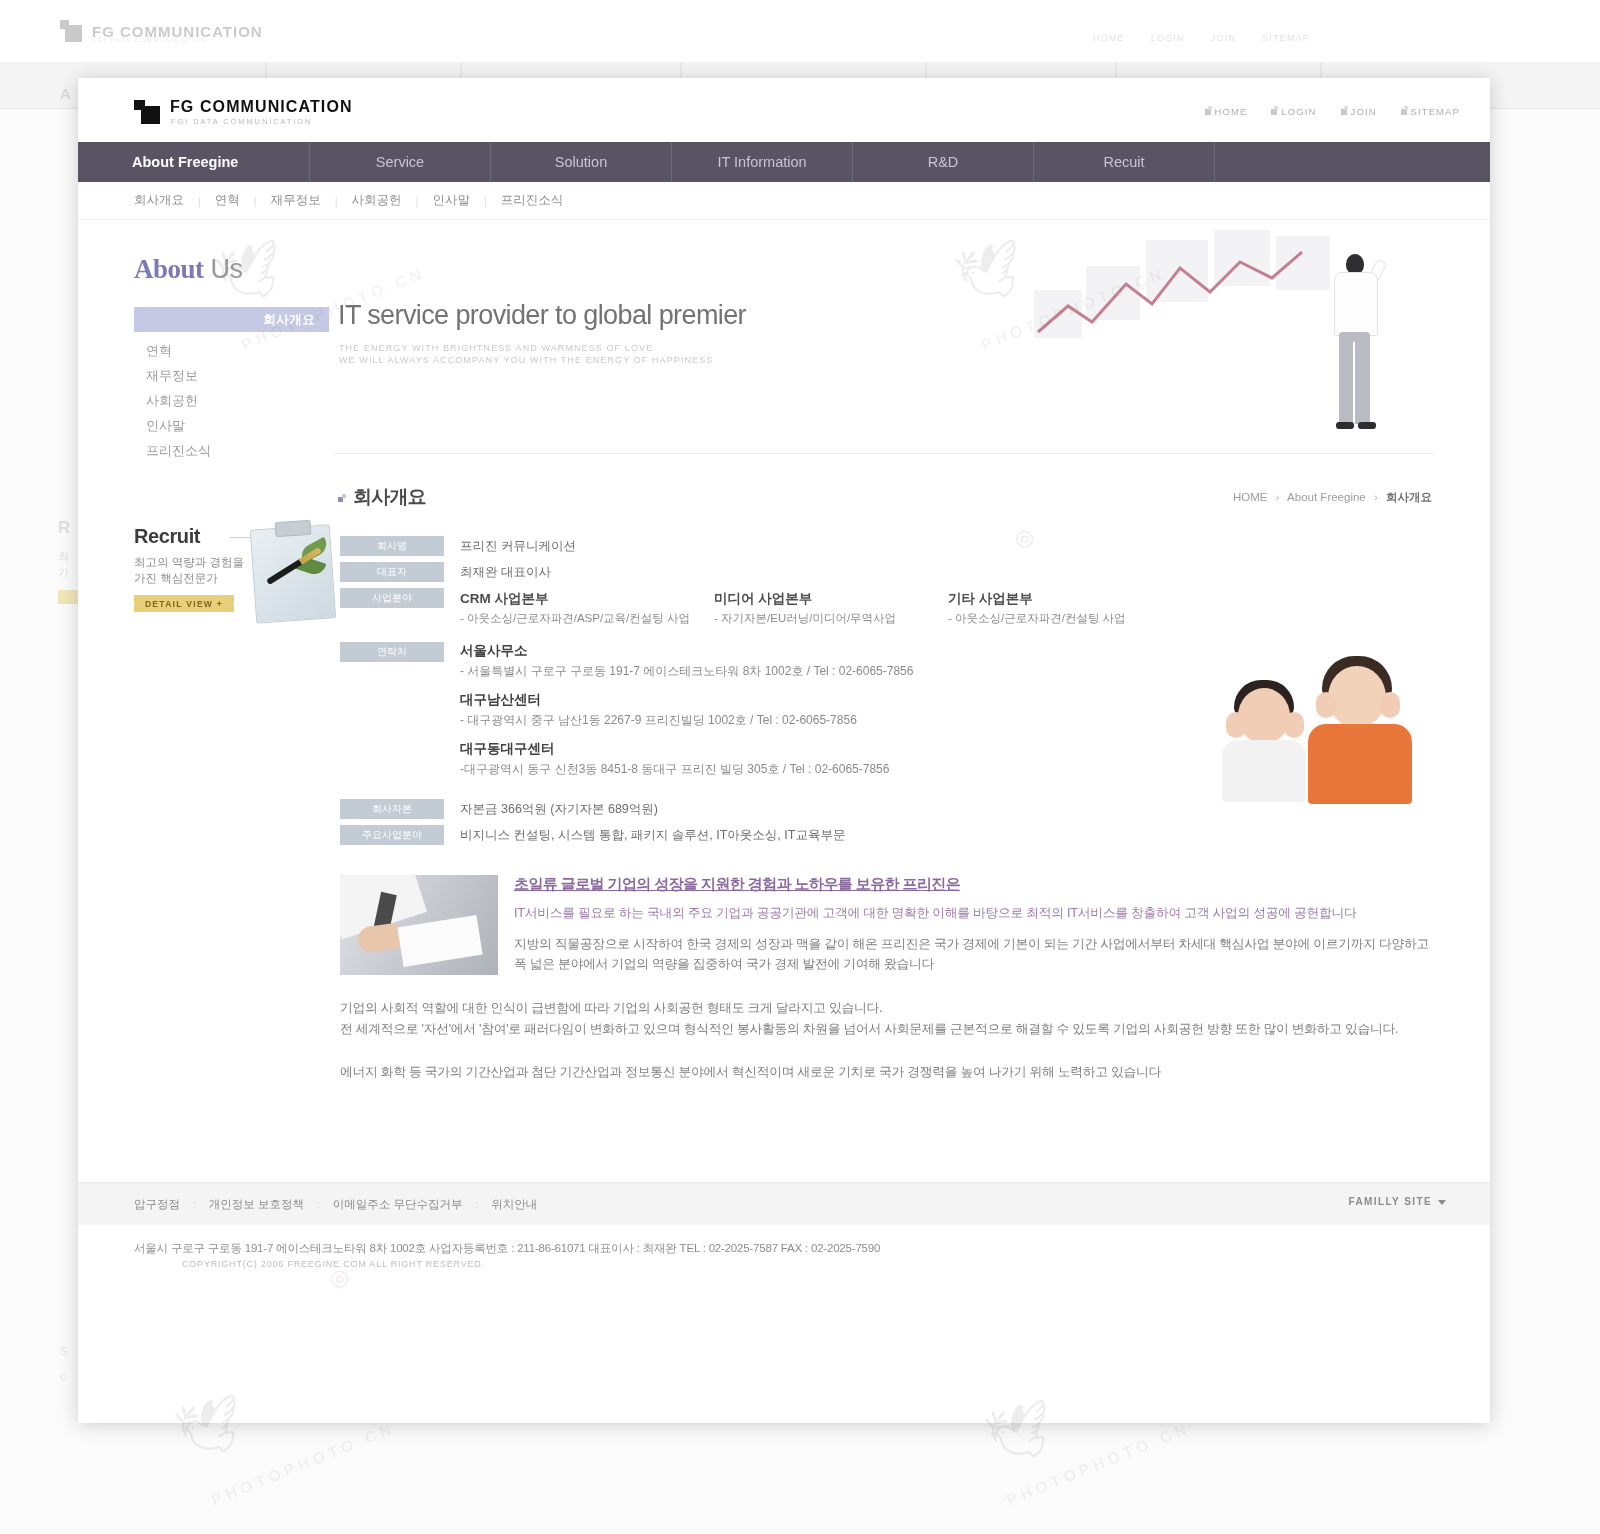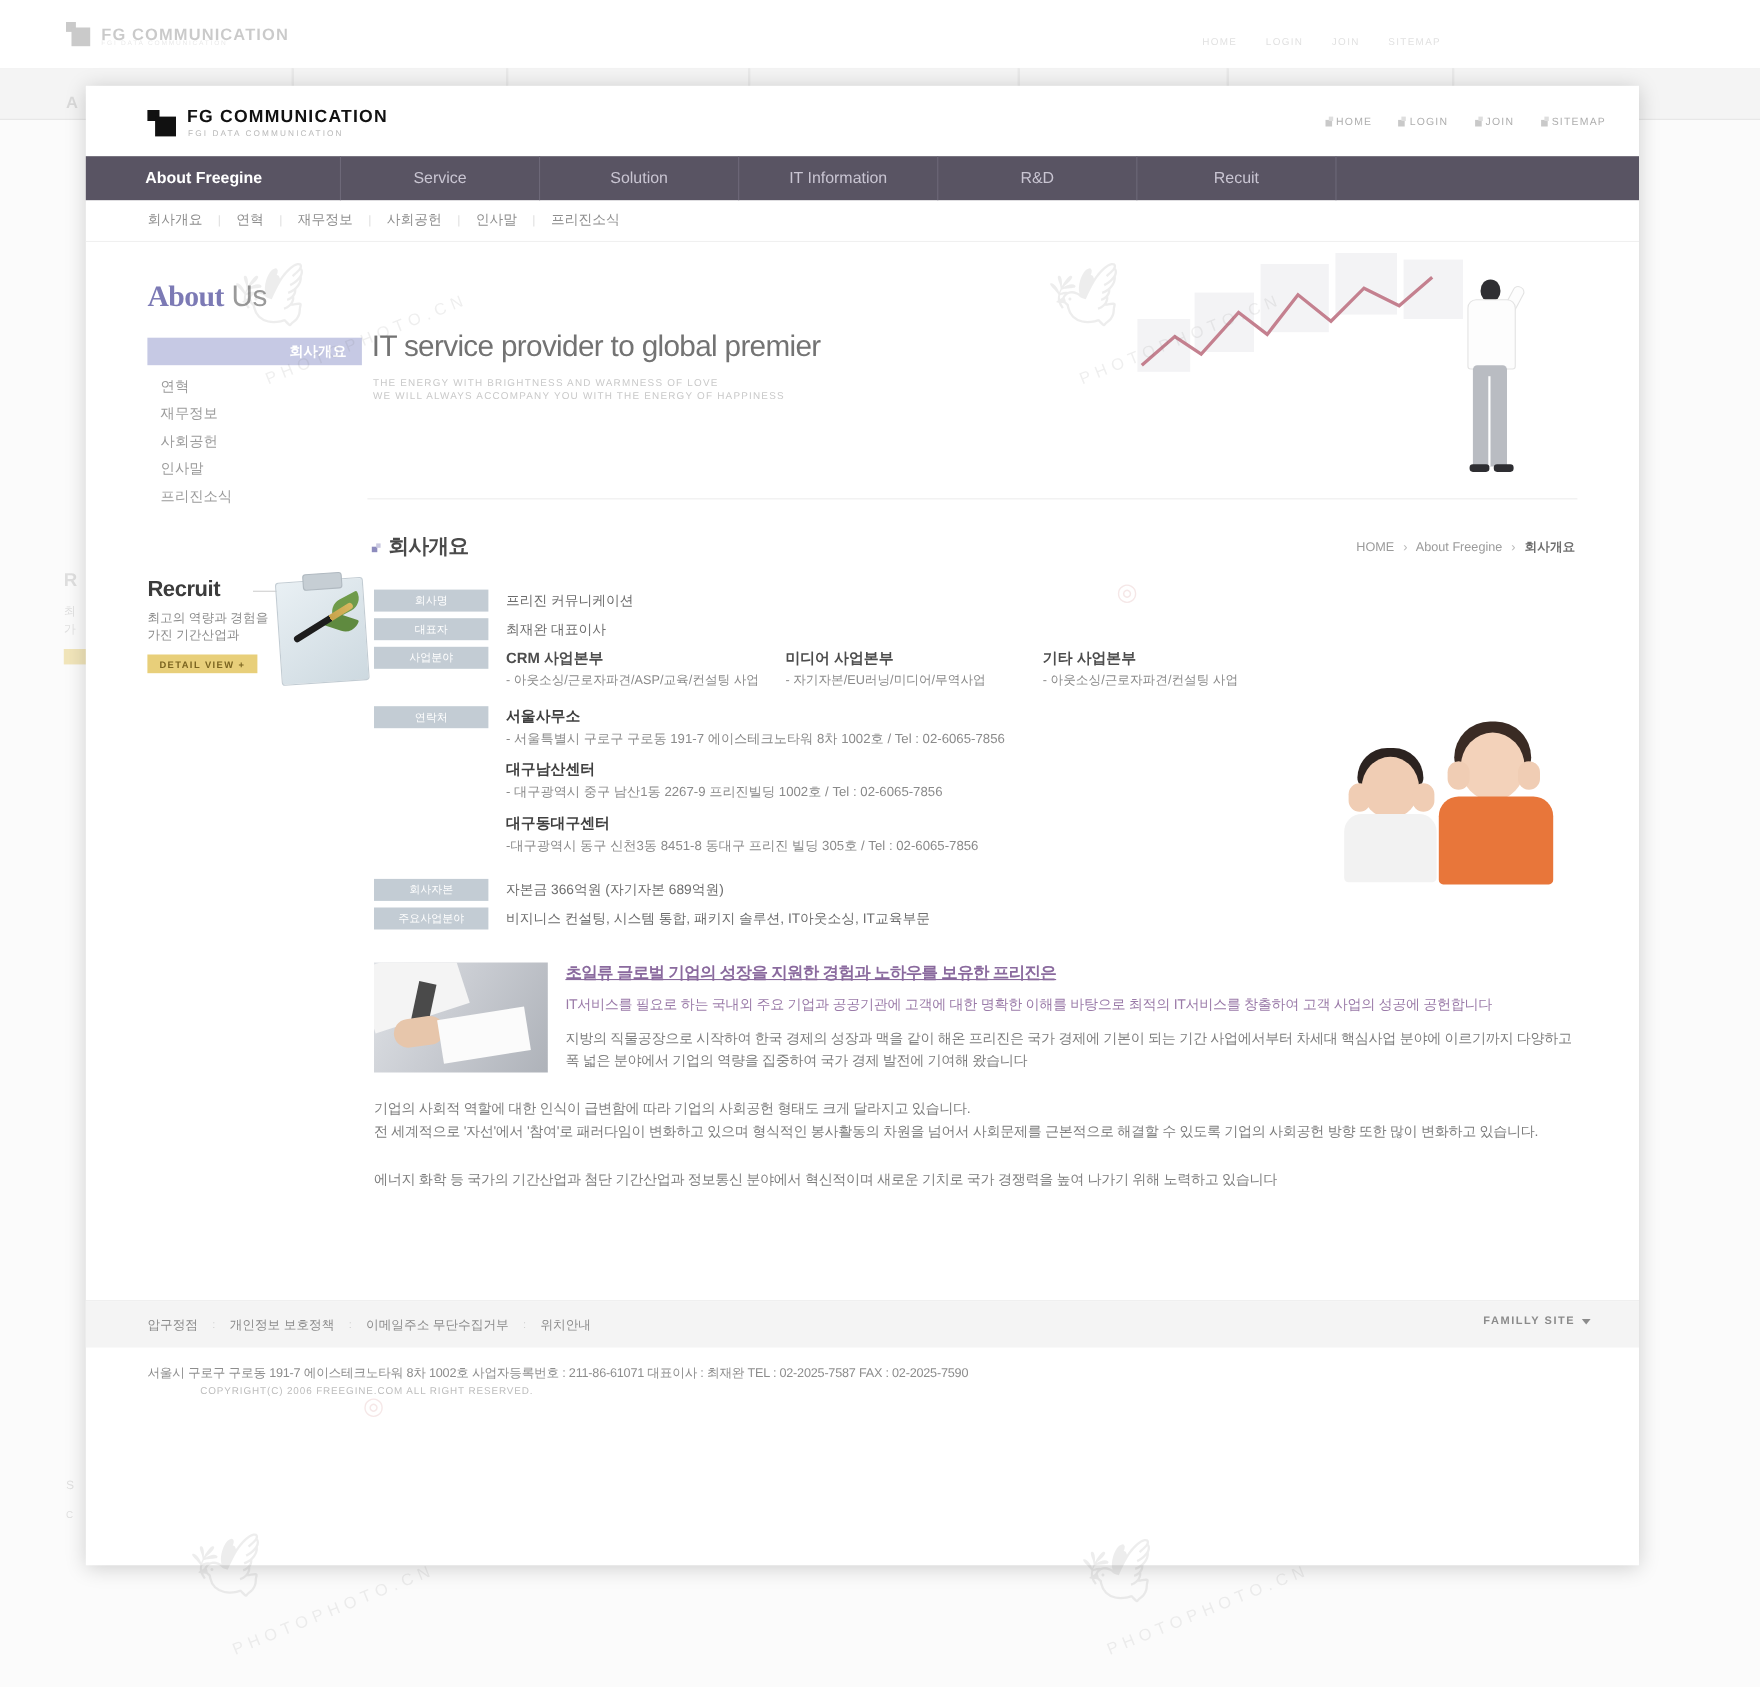--- a/index.html
+++ b/index.html
@@ -275,21 +275,21 @@
         <div class="li">사회공헌</div>
         <div class="li">인사말</div>
         <div class="li">프리진소식</div>
       </div>
 
       <div class="recruit">
         <div class="rt">Recruit</div>
         <div class="rl"></div>
         <div class="rd">
           <span>최고의 역량과 경험을</span><br>
-          <span>가진 기간산업과</span>
+          <span>가진 핵심전문가</span>
         </div>
         <div class="rbtn">DETAIL VIEW +</div>
         <div class="clip">
           <div class="clipboard"></div>
           <div class="clipclamp"></div>
           <div class="leaf l1"></div>
           <div class="leaf l2"></div>
           <div class="pen"></div>
         </div>
       </div>

